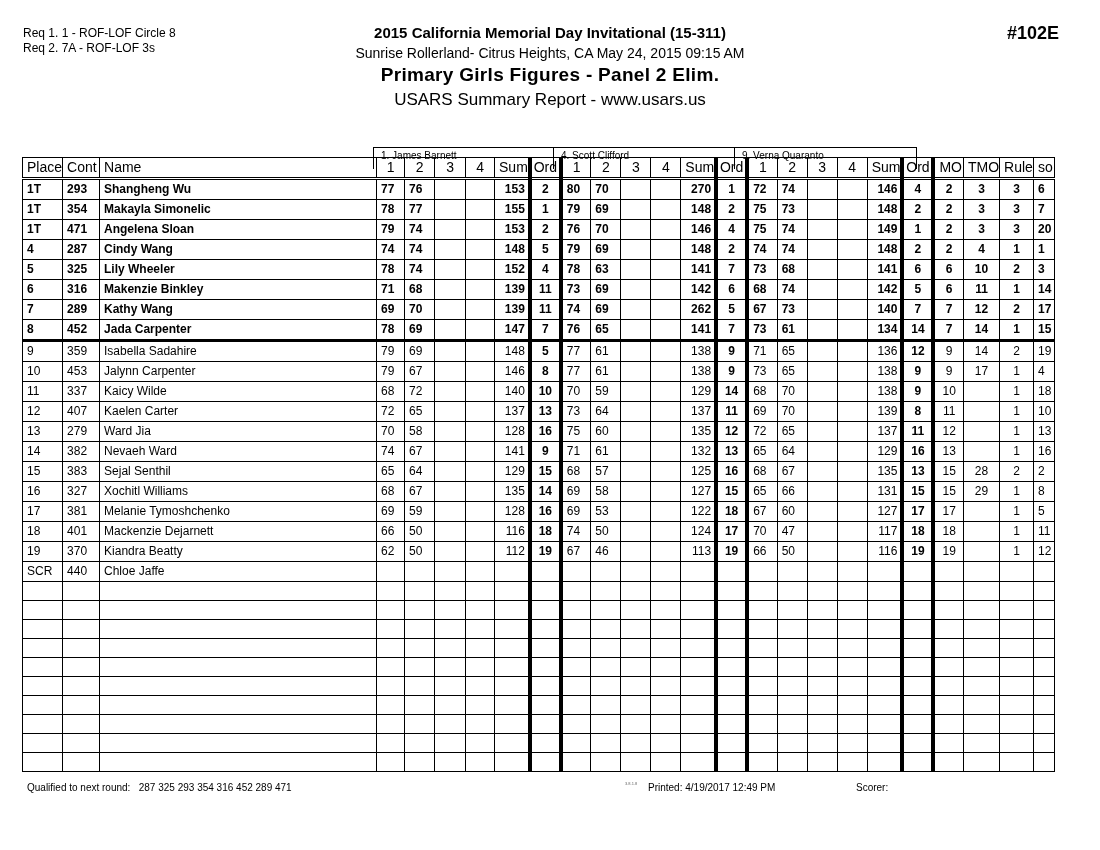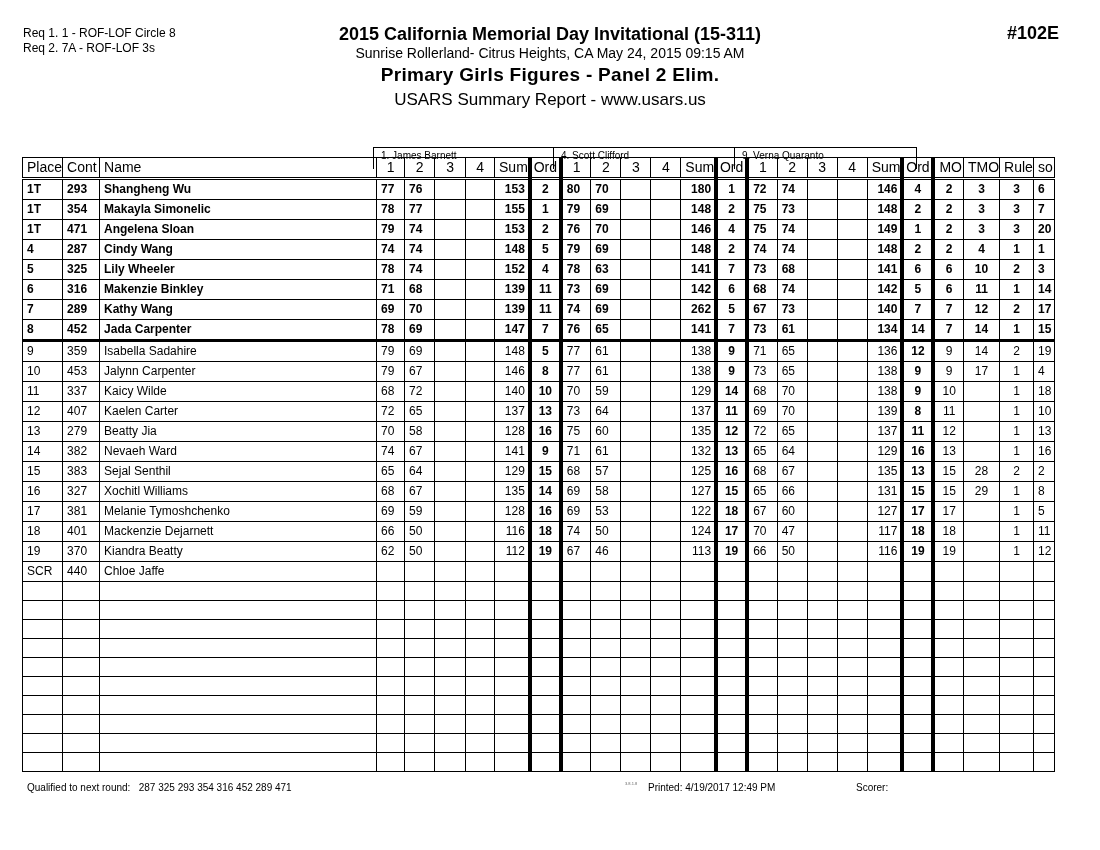--- a/index.html
+++ b/index.html
@@ -1,20 +1,20 @@
 <!DOCTYPE html>
 <html><head>
 <meta charset="utf-8">
 <style>
   html,body{margin:0;padding:0;background:#fff;}
   body{width:1100px;height:850px;position:relative;font-family:"Liberation Sans",sans-serif;color:#000;overflow:hidden;}
   .abs{position:absolute;}
   .req{left:23px;font-size:12px;line-height:14px;}
   .title{left:0;width:1100px;text-align:center;}
-  #t1{top:24px;font-size:18px;font-weight:bold;}
+  #t1{top:24px;font-size:15px;font-weight:bold;}
   #t2{top:45px;font-size:14px;}
   #t3{top:64px;font-size:19px;font-weight:bold;letter-spacing:0.3px;}
   #t4{top:90px;font-size:17px;}
   #evno{left:963px;top:23px;font-size:18px;font-weight:bold;margin-left:44px;}
   .judge{top:135px;height:22px;border:1px solid #000;border-bottom:none;font-size:10px;box-sizing:border-box;padding:2px 0 0 7px;margin-top:12px;}
   table.grid{position:absolute;left:22px;top:157px;border-collapse:collapse;table-layout:fixed;}
   table.grid td{border:1px solid #000;height:19px;padding:0;font-size:12px;line-height:19px;overflow:hidden;white-space:nowrap;box-sizing:border-box;}
   table.grid tr.hdr td{height:20px;font-size:14px;border-bottom:3px double #000;}
   .l{text-align:left;padding-left:4px !important;}
   .c{text-align:center;}
@@ -106,21 +106,21 @@
         <td class="l">77</td>
         <td class="l">76</td>
         <td class="l"></td>
         <td class="l"></td>
         <td class="r thkR">153</td>
         <td class="c ord">2</td>
         <td class="l thkL">80</td>
         <td class="l">70</td>
         <td class="l"></td>
         <td class="l"></td>
-        <td class="r thkR">180</td>
+        <td class="r thkR">270</td>
         <td class="c ord">1</td>
         <td class="l thkL">72</td>
         <td class="l">74</td>
         <td class="l"></td>
         <td class="l"></td>
         <td class="r thkR">146</td>
         <td class="c ord thkR">4</td>
         <td class="c">2</td>
         <td class="c">3</td>
         <td class="c">3</td>
@@ -419,21 +419,21 @@
         <td class="r thkR">139</td>
         <td class="c ord thkR">8</td>
         <td class="c">11</td>
         <td class="c"></td>
         <td class="c">1</td>
         <td class="l">10</td>
       </tr>
       <tr>
         <td class="l">13</td>
         <td class="l">279</td>
-        <td class="l">Beatty Jia</td>
+        <td class="l">Ward Jia</td>
         <td class="l">70</td>
         <td class="l">58</td>
         <td class="l"></td>
         <td class="l"></td>
         <td class="r thkR">128</td>
         <td class="c ord">16</td>
         <td class="l thkL">75</td>
         <td class="l">60</td>
         <td class="l"></td>
         <td class="l"></td>

